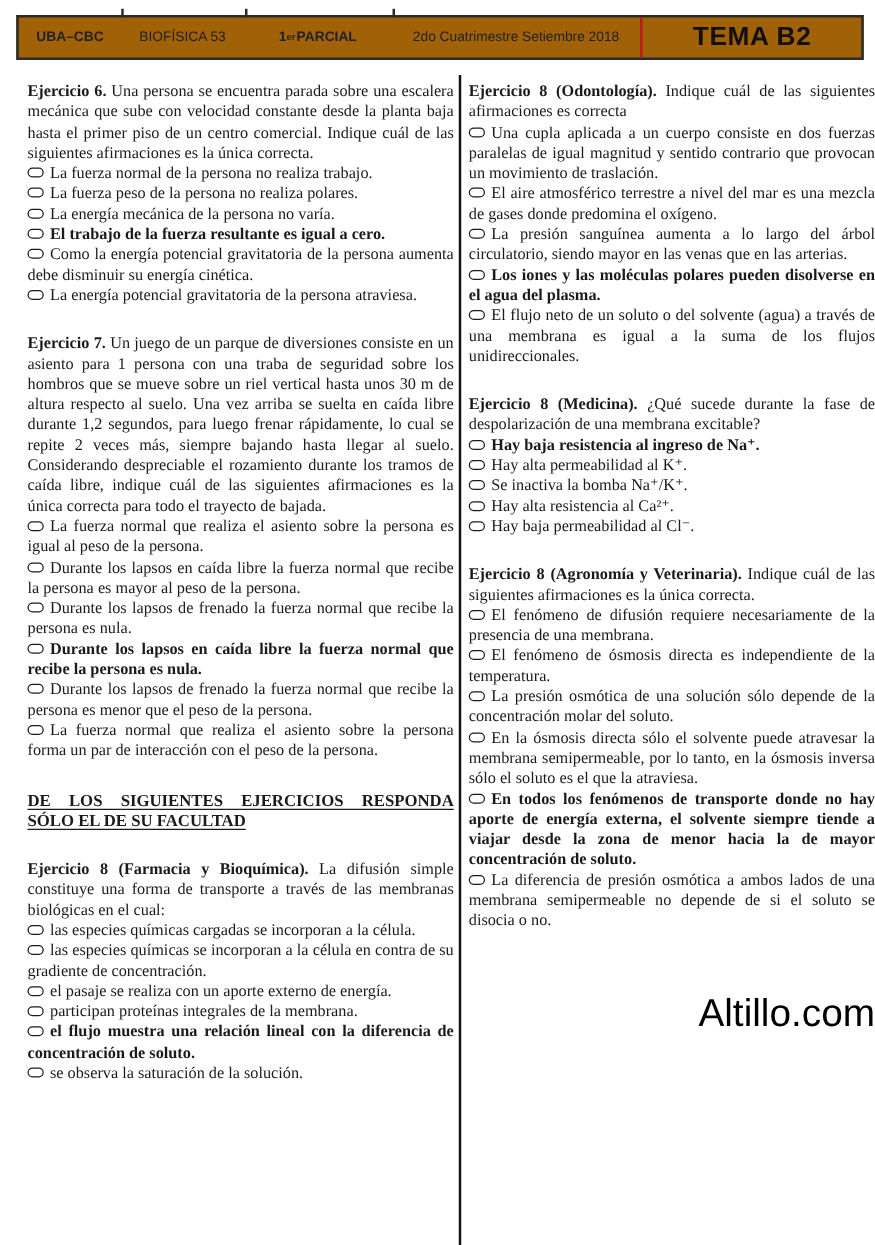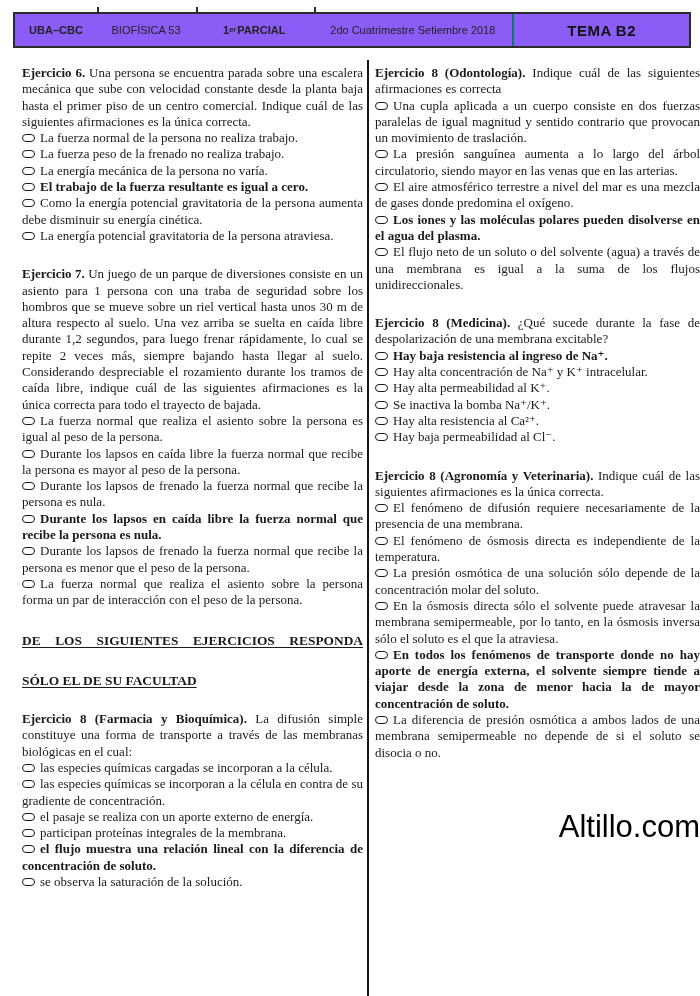--- a/index.html
+++ b/index.html
@@ -2,30 +2,30 @@
 <html><head>
 <meta charset="utf-8">
 <style>
   html,body{margin:0;padding:0;background:#ffffff;}
   .page{position:relative;width:700px;height:996px;background:#ffffff;overflow:hidden;
         font-family:"Liberation Serif","DejaVu Serif",serif;color:#1a1a1a;}
 
   
   .header-box{position:absolute;left:13px;top:12px;width:678px;height:36px;
               border:2px solid #2b2b2b;display:flex;box-sizing:border-box;
-              font-family:"Liberation Sans","DejaVu Sans",sans-serif;background:#8b5cf6;}
+              font-family:"Liberation Sans","DejaVu Sans",sans-serif;background:#a16207;}
   .hcell{display:flex;align-items:center;justify-content:center;font-size:11px;color:#222;
          white-space:nowrap;overflow:hidden;}
   .c1{width:12.2%;font-weight:bold;}
   .c2{width:14.6%;}
   .c3{width:17.6%;font-weight:bold;}
   .c3 sup{font-size:7.5px;line-height:0;margin-right:1px;}
   .c4{width:29.6%;}
-  .c5{width:26%;font-weight:bold;font-size:15px;letter-spacing:.5px;
-      border-left:2px solid #0f766e;color:#111;}
+  .c5{width:26%;font-weight:bold;font-size:21px;letter-spacing:.5px;
+      border-left:2px solid #b91c1c;color:#111;}
   .tick{position:absolute;top:-7px;width:2px;height:7px;background:#2b2b2b;}
   .t1{left:12.2%;} .t2{left:26.8%;} .t3{left:44.4%;}
 
   
   .columns{position:absolute;left:0;top:60px;width:688px;height:936px;display:flex;padding-left:16px;}
   .col{font-size:13px;line-height:16.3px;text-align:justify;padding-top:5px;box-sizing:border-box;}
   .col-left{width:341px;margin-left:6px;}
   .divider{width:2px;background:#151515;height:936px;margin-left:4px;flex:0 0 auto;}
   .col-right{flex:1;margin-left:6px;margin-right:4px;}
 
@@ -33,21 +33,21 @@
   .col > .exercise:first-child{margin-top:0;}
   .intro{margin:0;}
   .ex-title{font-weight:bold;}
   .option{margin:0;}
   .option.bold{font-weight:bold;}
   .cb{display:inline-block;width:13px;height:8px;border:1.2px solid #1a1a1a;border-radius:4px;
       margin-right:5px;box-sizing:border-box;background:#fff;}
   .option.bold .cb{border-width:1.7px;}
 
   .section-heading{margin-top:24px;font-weight:bold;font-size:13.4px;}
-  .hl{text-decoration:underline;text-underline-offset:2px;margin-top:24px;}
+  .hl{text-decoration:underline;text-underline-offset:2px;}
   .hl1{text-align:justify;text-align-last:justify;}
 
   .watermark{font-family:"Liberation Sans","DejaVu Sans",sans-serif;font-size:31px;color:#000;
              margin-top:48px;margin-left:52px;text-align:right;line-height:36px;}
 </style>
 </head>
 <body>
 
 <div class="page">
 
@@ -64,21 +64,21 @@
       </div>
     <div class="hcell c4">2do Cuatrimestre Setiembre 2018</div>
     <div class="hcell c5">TEMA B2</div>
   </div>
 
   <div class="columns">
     <div class="col col-left" id="col-left">
         <div class="exercise">
           <p class="intro"><span class="ex-title">Ejercicio 6. </span>Una persona se encuentra parada sobre una escalera mecánica que sube con velocidad constante desde la planta baja hasta el primer piso de un centro comercial. Indique cuál de las siguientes afirmaciones es la única correcta.</p>
           <div class="option"><span class="cb"></span><span>La fuerza normal de la persona no realiza trabajo.</span></div>
-          <div class="option"><span class="cb"></span><span>La fuerza peso de la frenado no realiza trabajo.</span></div>
+          <div class="option"><span class="cb"></span><span>La fuerza peso de la persona no realiza polares.</span></div>
           <div class="option"><span class="cb"></span><span>La energía mecánica de la persona no varía.</span></div>
           <div class="option bold"><span class="cb"></span><span>El trabajo de la fuerza resultante es igual a cero.</span></div>
           <div class="option"><span class="cb"></span><span>Como la energía potencial gravitatoria de la persona aumenta debe disminuir su energía cinética.</span></div>
           <div class="option"><span class="cb"></span><span>La energía potencial gravitatoria de la persona atraviesa.</span></div>
         </div>
         <div class="exercise">
           <p class="intro"><span class="ex-title">Ejercicio 7. </span>Un juego de un parque de diversiones consiste en un asiento para 1 persona con una traba de seguridad sobre los hombros que se mueve sobre un riel vertical hasta unos 30 m de altura respecto al suelo. Una vez arriba se suelta en caída libre durante 1,2 segundos, para luego frenar rápidamente, lo cual se repite 2 veces más, siempre bajando hasta llegar al suelo. Considerando despreciable el rozamiento durante los tramos de caída libre, indique cuál de las siguientes afirmaciones es la única correcta para todo el trayecto de bajada.</p>
           <div class="option"><span class="cb"></span><span>La fuerza normal que realiza el asiento sobre la persona es igual al peso de la persona.</span></div>
           <div class="option"><span class="cb"></span><span>Durante los lapsos en caída libre la fuerza normal que recibe la persona es mayor al peso de la persona.</span></div>
           <div class="option"><span class="cb"></span><span>Durante los lapsos de frenado la fuerza normal que recibe la persona es nula.</span></div>
@@ -98,29 +98,28 @@
           <div class="option"><span class="cb"></span><span>participan proteínas integrales de la membrana.</span></div>
           <div class="option bold"><span class="cb"></span><span>el flujo muestra una relación lineal con la diferencia de concentración de soluto.</span></div>
           <div class="option"><span class="cb"></span><span>se observa la saturación de la solución.</span></div>
         </div>
       </div>
     <div class="divider"></div>
     <div class="col col-right" id="col-right">
         <div class="exercise">
           <p class="intro"><span class="ex-title">Ejercicio 8 (Odontología). </span>Indique cuál de las siguientes afirmaciones es correcta</p>
           <div class="option"><span class="cb"></span><span>Una cupla aplicada a un cuerpo consiste en dos fuerzas paralelas de igual magnitud y sentido contrario que provocan un movimiento de traslación.</span></div>
+          <div class="option"><span class="cb"></span><span>El aire atmosférico terrestre a nivel del mar es una mezcla de gases donde predomina el oxígeno.</span></div>
           <div class="option"><span class="cb"></span><span>La presión sanguínea aumenta a lo largo del árbol circulatorio, siendo mayor en las venas que en las arterias.</span></div>
-          <div class="option"><span class="cb"></span><span>El aire atmosférico terrestre a nivel del mar es una mezcla de gases donde predomina el oxígeno.</span></div>
           <div class="option bold"><span class="cb"></span><span>Los iones y las moléculas polares pueden disolverse en el agua del plasma.</span></div>
           <div class="option"><span class="cb"></span><span>El flujo neto de un soluto o del solvente (agua) a través de una membrana es igual a la suma de los flujos unidireccionales.</span></div>
         </div>
         <div class="exercise">
           <p class="intro"><span class="ex-title">Ejercicio 8 (Medicina). </span>¿Qué sucede durante la fase de despolarización de una membrana excitable?</p>
           <div class="option bold"><span class="cb"></span><span>Hay baja resistencia al ingreso de Na⁺.</span></div>
-          <div class="option"><span class="cb"></span><span>Hay alta concentración de Na⁺ y K⁺ intracelular.</span></div>
           <div class="option"><span class="cb"></span><span>Hay alta permeabilidad al K⁺.</span></div>
           <div class="option"><span class="cb"></span><span>Se inactiva la bomba Na⁺/K⁺.</span></div>
           <div class="option"><span class="cb"></span><span>Hay alta resistencia al Ca²⁺.</span></div>
           <div class="option"><span class="cb"></span><span>Hay baja permeabilidad al Cl⁻.</span></div>
         </div>
         <div class="exercise">
           <p class="intro"><span class="ex-title">Ejercicio 8 (Agronomía y Veterinaria). </span>Indique cuál de las siguientes afirmaciones es la única correcta.</p>
           <div class="option"><span class="cb"></span><span>El fenómeno de difusión requiere necesariamente de la presencia de una membrana.</span></div>
           <div class="option"><span class="cb"></span><span>El fenómeno de ósmosis directa es independiente de la temperatura.</span></div>
           <div class="option"><span class="cb"></span><span>La presión osmótica de una solución sólo depende de la concentración molar del soluto.</span></div>

